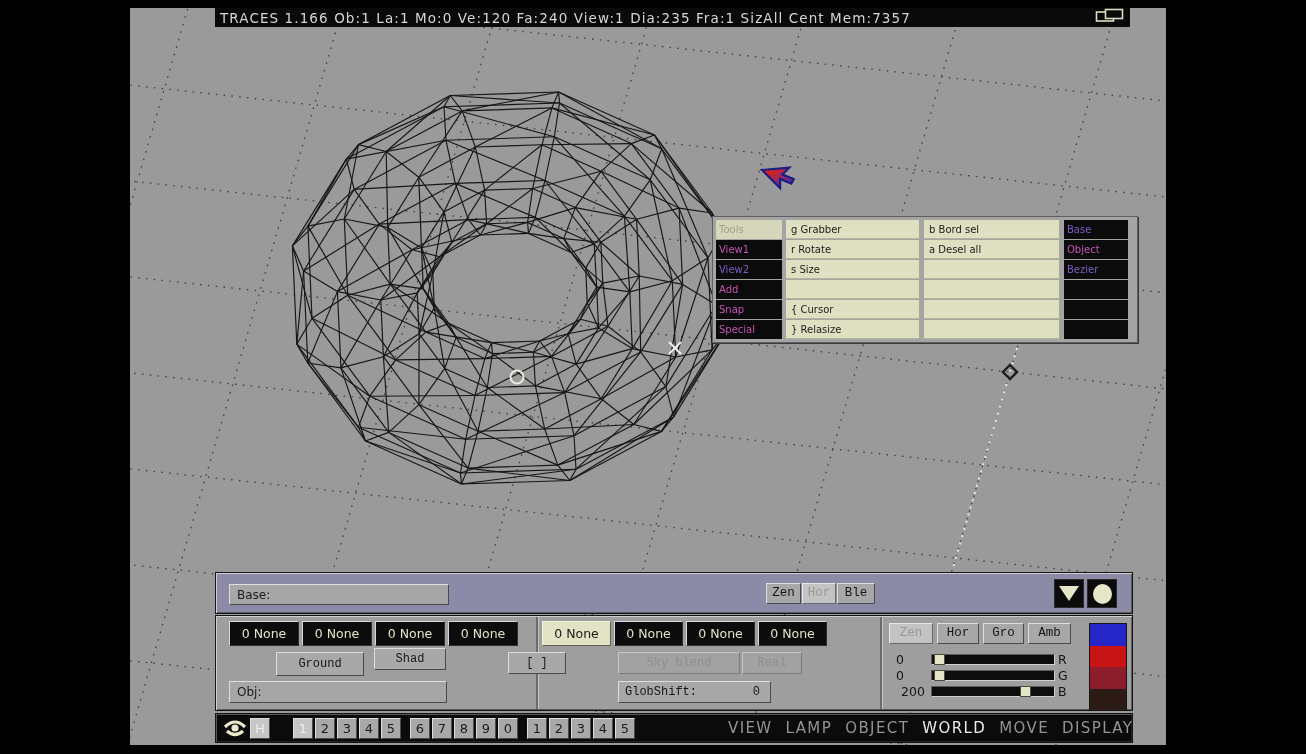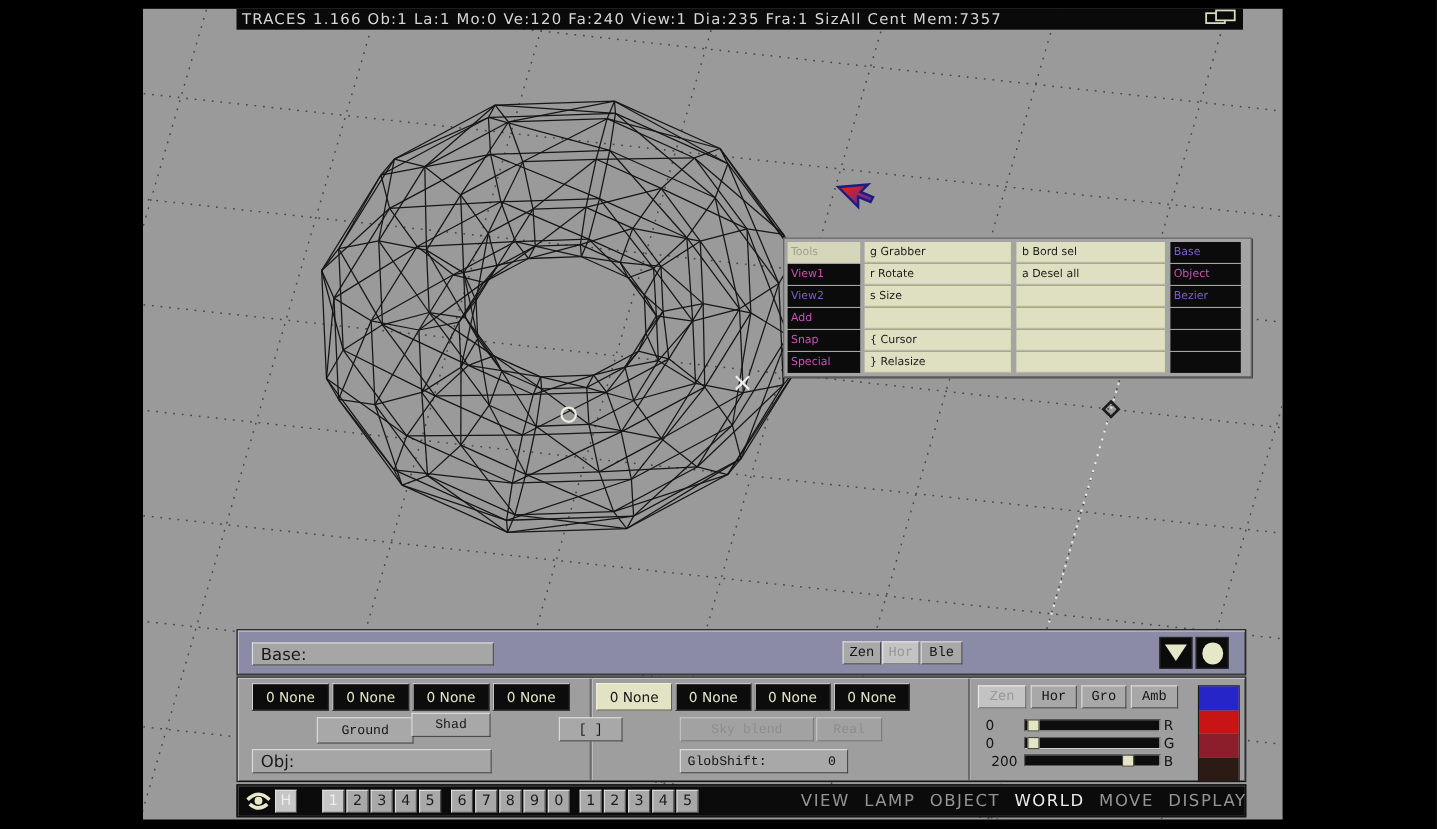--- a/index.html
+++ b/index.html
@@ -13,21 +13,21 @@
             display:flex;align-items:center;justify-content:space-between;padding:0 5px;box-sizing:border-box;}
   .titlebar span.t{color:#d6d6d6;font-size:13.5px;letter-spacing:1.1px;white-space:nowrap;}
   .depth-gadget{display:inline-block;}
 
   
   .btn{position:absolute;background:#a8a8a8;color:#161616;font-size:12px;line-height:1;
        border:1px solid;border-color:#dedede #4a4a4a #4a4a4a #dedede;
        display:flex;align-items:center;justify-content:center;box-sizing:border-box;cursor:default;font-family:Liberation Mono, monospace;}
   .btn.active{background:#c3c3c3;color:#989898;border-color:#e8e8e8 #6a6a6a #6a6a6a #e8e8e8;}
   .btn.dim{background:#a2a2a2;color:#8d8d8d;border-color:#c6c6c6 #7a7a7a #7a7a7a #c6c6c6;}
-  .field{position:absolute;background:#a6a6a6;color:#1a1a1a;font-size:15px;
+  .field{position:absolute;background:#a6a6a6;color:#1a1a1a;font-size:12px;
          border:1px solid;border-color:#dedede #4a4a4a #4a4a4a #dedede;
          display:flex;align-items:center;padding:0 7px;box-sizing:border-box;}
 
   
   .panel{position:absolute;box-sizing:border-box;border:1px solid #151515;
          box-shadow:inset 1px 1px 0 #cfcfcf, inset -1px -1px 0 #5a5a5a;}
   .hdr{left:85px;top:564px;width:918px;height:42px;background:#8b8ba8;z-index:2;}
   .main{left:85px;top:607px;width:918px;height:96px;background:#9e9e9e;z-index:2;}
   .bbar{left:85px;top:705px;width:918px;height:30px;background:#0b0b0b;z-index:2;
         box-shadow:inset 1px 1px 0 #555, inset -1px -1px 0 #222;}
@@ -554,21 +554,21 @@
           <div class="slot" style="left:159px;top:5px;">0 None</div>
           <div class="slot" style="left:232px;top:5px;">0 None</div>
         </div>
       <div id="slotsB">
           <div class="slot selected" style="left:326px;top:5px;width:69px;">0 None</div>
           <div class="slot" style="left:398px;top:5px;width:69px;">0 None</div>
           <div class="slot" style="left:470px;top:5px;width:69px;">0 None</div>
           <div class="slot" style="left:542px;top:5px;width:69px;">0 None</div>
         </div>
 
-      <div class="btn" style="left:72px;top:36px;width:88px;height:24px;">Ground</div>
+      <div class="btn" style="left:60px;top:36px;width:88px;height:24px;">Ground</div>
       <div class="btn" style="left:158px;top:32px;width:72px;height:22px;">Shad</div>
       <div class="btn" style="left:292px;top:36px;width:58px;height:22px;z-index:1;">[ ]</div>
       <div class="btn dim" style="left:402px;top:36px;width:122px;height:22px;">Sky blend</div>
       <div class="btn dim" style="left:526px;top:36px;width:60px;height:22px;">Real</div>
 
       <div class="field" style="left:13px;top:65px;width:218px;height:22px;">
         <span>Obj:</span>
       </div>
       <div class="btn" style="left:402px;top:65px;width:153px;height:22px;">
         <span class="gs-inner">

